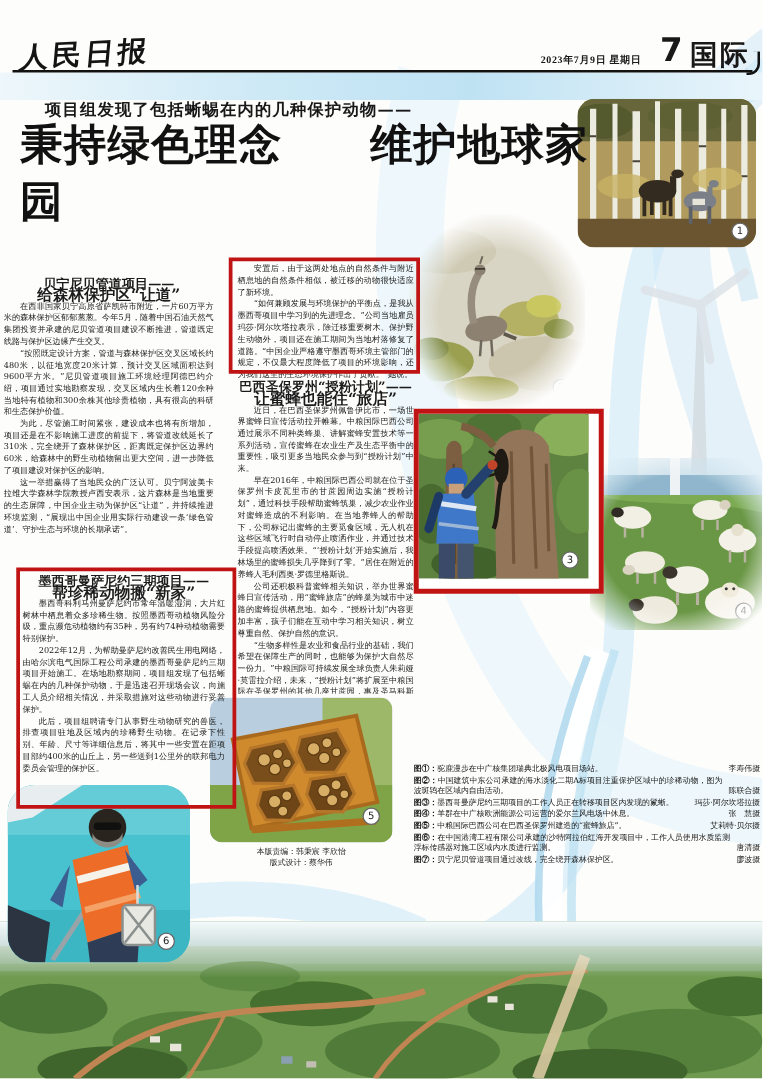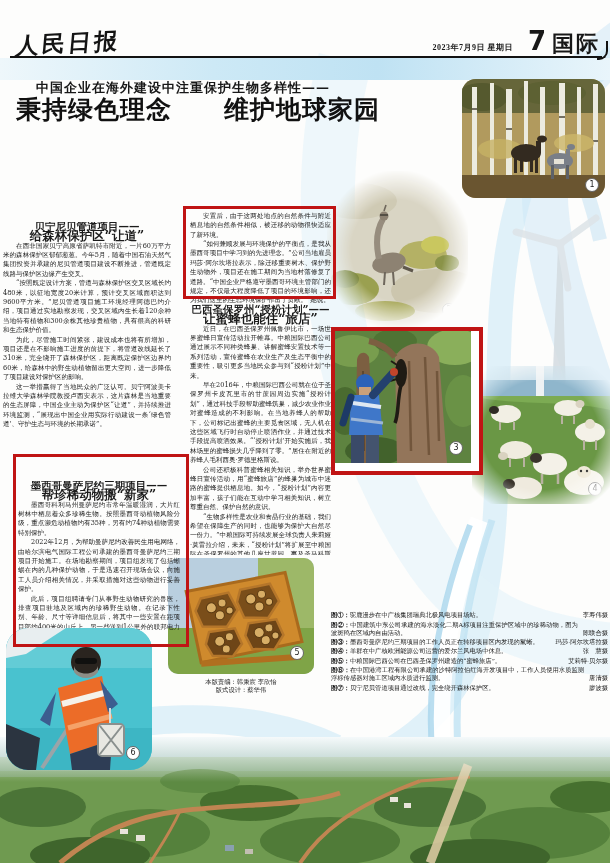--- a/index.html
+++ b/index.html
@@ -16,37 +16,37 @@
                font-family:"DejaVu Sans","Liberation Sans",sans-serif;}
   .hdr-rule{position:absolute;left:10px;right:8px;top:56px;height:2px;background:#121212;z-index:6;}
   .hdr-curl{position:absolute;right:2px;top:41px;width:9px;height:17px;border-right:2px solid #121212;
             border-bottom:2px solid #121212;border-bottom-right-radius:9px;z-index:6;}
   
   .bg-art{position:absolute;left:0;top:0;z-index:0;}
   .band{position:absolute;left:0;right:0;top:58px;height:22px;z-index:0;
         background:linear-gradient(90deg,#eef7fb,#cde9f6 35%,#bfe2f3 62%,#e9f5fb);}
   
   .kicker{position:absolute;left:36px;top:79px;font-size:13px;font-weight:bold;z-index:4;letter-spacing:1px;}
-  .main-title{position:absolute;left:16px;top:93px;width:470px;font-size:25px;font-weight:900;z-index:4;
+  .main-title{position:absolute;left:16px;top:93px;width:470px;font-size:34px;font-weight:900;z-index:4;
               letter-spacing:1px;font-family:"DejaVu Sans","Liberation Sans",sans-serif;color:#111;}
   .byline{position:absolute;left:20px;top:137px;width:420px;height:14px;z-index:4;overflow:hidden;}
   .byline .inner{transform:scale(.5);transform-origin:0 0;width:200%;font-size:15px;text-align:center;color:#333;}
   .intro{position:absolute;left:18px;top:158px;width:420px;height:58px;z-index:4;overflow:hidden;}
   .intro .inner{transform:scale(.5);transform-origin:0 0;width:200%;font-size:19px;line-height:26px;
                 font-weight:bold;text-align:justify;}
   .intro p{margin:0;text-indent:2em;}
   
   .tcol{position:absolute;z-index:4;overflow:hidden;}
   .tcol .inner{transform:scale(.5);transform-origin:0 0;width:200%;font-size:13px;line-height:18.8px;
                text-align:justify;color:#1b1b1b;}
   .tcol p{margin:0;text-indent:2em;}
   .art-kicker{text-align:center;font-weight:bold;font-size:21px;margin:8px 0 2px;text-indent:0 !important;}
   .art-title{text-align:center;font-weight:bold;font-size:25px;margin:0 0 10px;text-indent:0 !important;}
   .col-a{left:3px;top:222px;width:168px;height:238px;}
-  .col-c{left:18px;top:481px;width:162px;height:176px;}
+  .col-c{left:18px;top:460px;width:162px;height:176px;}
   .col-mid{left:190px;top:211px;width:141px;height:344px;}
   
   .redbox{position:absolute;border:3px solid #c01414;z-index:7;pointer-events:none;}
   .rb1{left:183px;top:206px;width:147px;height:87px;}
   .rb2{left:13px;top:454px;width:170px;height:187px;}
   .rb3{left:331px;top:327px;width:144px;height:140px;border-width:4px;background:#fff;z-index:5;}
   
   .photo{position:absolute;overflow:hidden;z-index:2;}
   .ph-moose{left:462px;top:79px;width:143px;height:119px;border-radius:14px;}
   .ph-bustard{left:327px;top:171px;width:141px;height:158px;z-index:1;
@@ -94,21 +94,21 @@
   </svg>
   <div class="band"></div>
 
   <div class="masthead">人民日报</div>
   <div class="hdr-date">2023年7月9日 星期日</div>
   <div class="hdr-page7">7</div>
   <div class="hdr-section">国际</div>
   <div class="hdr-rule"></div>
   <div class="hdr-curl"></div>
 
-  <div class="kicker">中国企业在海外建设中注重保护生物多样性——</div>
+  <div class="kicker">项目组发现了包括蜥蜴在内的几种保护动物——</div>
   <div class="main-title">秉持绿色理念　　维护地球家园</div>
 
   <div class="tcol col-a">
     <div class="inner">
       <p class="art-kicker">贝宁尼贝管道项目——</p>
       <p class="art-title">给森林保护区“让道”</p>
       <p>在西非国家贝宁高原省萨凯特市附近，一片60万平方米的森林保护区郁郁葱葱。今年5月，随着中国石油天然气集团投资并承建的尼贝管道项目建设不断推进，管道既定线路与保护区边缘产生交叉。</p>
       <p>“按照既定设计方案，管道与森林保护区交叉区域长约480米，以征地宽度20米计算，预计交叉区域面积达到9600平方米。”尼贝管道项目施工环境经理阿德巴约介绍，项目通过实地勘察发现，交叉区域内生长着120余种当地特有植物和300余株其他珍贵植物，具有很高的科研和生态保护价值。</p>
       <p>为此，尽管施工时间紧张，建设成本也将有所增加，项目还是在不影响施工进度的前提下，将管道改线延长了310米，完全绕开了森林保护区，距离既定保护区边界约60米，给森林中的野生动植物留出更大空间，进一步降低了项目建设对保护区的影响。</p>
       <p>这一举措赢得了当地民众的广泛认可。贝宁阿波美卡拉维大学森林学院教授卢西安表示，这片森林是当地重要的生态屏障，中国企业主动为保护区“让道”，并持续推进环境监测，“展现出中国企业用实际行动建设一条‘绿色管道’、守护生态与环境的长期承诺”。</p>

